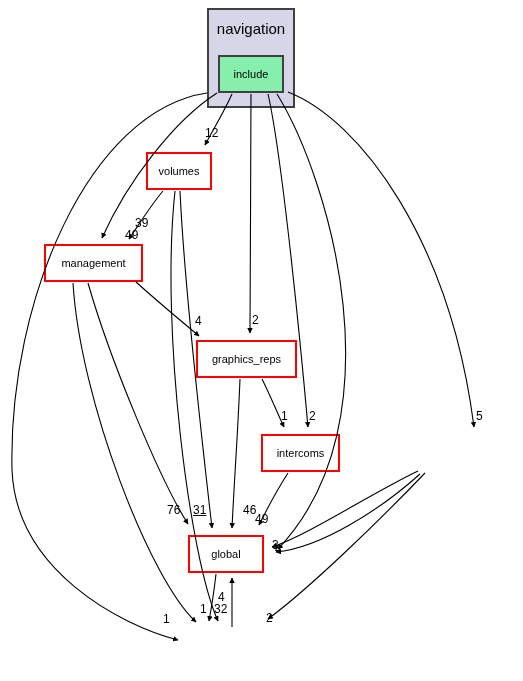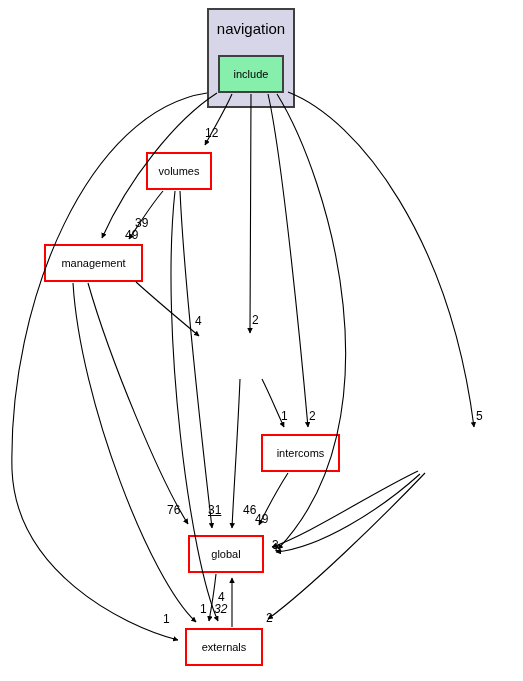--- a/index.html
+++ b/index.html
@@ -77,33 +77,33 @@
   </div>
 
   <div class="node node-dep" style="left:146px; top:152px; width:66px; height:38px;">
     <span>volumes</span>
   </div>
 
   <div class="node node-dep" style="left:44px; top:244px; width:99px; height:38px;">
     <span>management</span>
   </div>
 
+  <div class="node node-dep" style="left:196px; top:340px; width:101px; height:38px;">
+    <span>graphics_reps</span>
+  </div>
 
   <div class="node node-dep" style="left:261px; top:434px; width:79px; height:38px;">
     <span>intercoms</span>
   </div>
 
 
   <div class="node node-dep" style="left:188px; top:535px; width:76px; height:38px;">
     <span>global</span>
   </div>
 
-  <div class="node node-dep" style="left:185px; top:628px; width:78px; height:38px;">
-    <span>externals</span>
-  </div>
 
   <svg id="edge-layer" viewBox="0 0 523 681" xmlns="http://www.w3.org/2000/svg">
     <defs>
       <marker id="arrow" viewBox="0 0 10 10" refX="9" refY="5" markerWidth="5" markerHeight="5" orient="auto-start-reverse">
         <path d="M 0 0 L 10 5 L 0 10 z" fill="#000000"></path>
       </marker>
     </defs>
     <g fill="none" stroke="#000000" stroke-width="1.1" marker-end="url(#arrow)">
 
       <path d="M 232,94 C 224,112 214,128 205,145"></path>
@@ -163,33 +163,33 @@
   <div class="edge-label" style="left:252px; top:315px;">2</div>
 
   <div class="edge-label" style="left:281px; top:411px;">1</div>
 
   <div class="edge-label" style="left:309px; top:411px;">2</div>
 
   <div class="edge-label" style="left:476px; top:411px;">5</div>
 
   <div class="edge-label" style="left:167px; top:505px;">76</div>
 
-  <div class="edge-label" style="left:208px; top:505px;text-decoration:underline;">31</div>
+  <div class="edge-label" style="left:193px; top:505px;text-decoration:underline;">31</div>
 
   <div class="edge-label" style="left:229px; top:505px;margin-left:14px;">46</div>
 
   <div class="edge-label" style="left:255px; top:514px;">49</div>
 
   <div class="edge-label" style="left:272px; top:540px;">3</div>
 
   <div class="edge-label" style="left:275px; top:544px;">4</div>
 
   <div class="edge-label" style="left:218px; top:592px;">4</div>
 
-  <div class="edge-label" style="left:214px; top:604px;font-style:italic;">32</div>
+  <div class="edge-label" style="left:214px; top:604px;">32</div>
 
   <div class="edge-label" style="left:200px; top:604px;">1</div>
 
   <div class="edge-label" style="left:163px; top:614px;">1</div>
 
   <div class="edge-label" style="left:266px; top:613px;">2</div>
 
 </div>
 
 </body></html>

